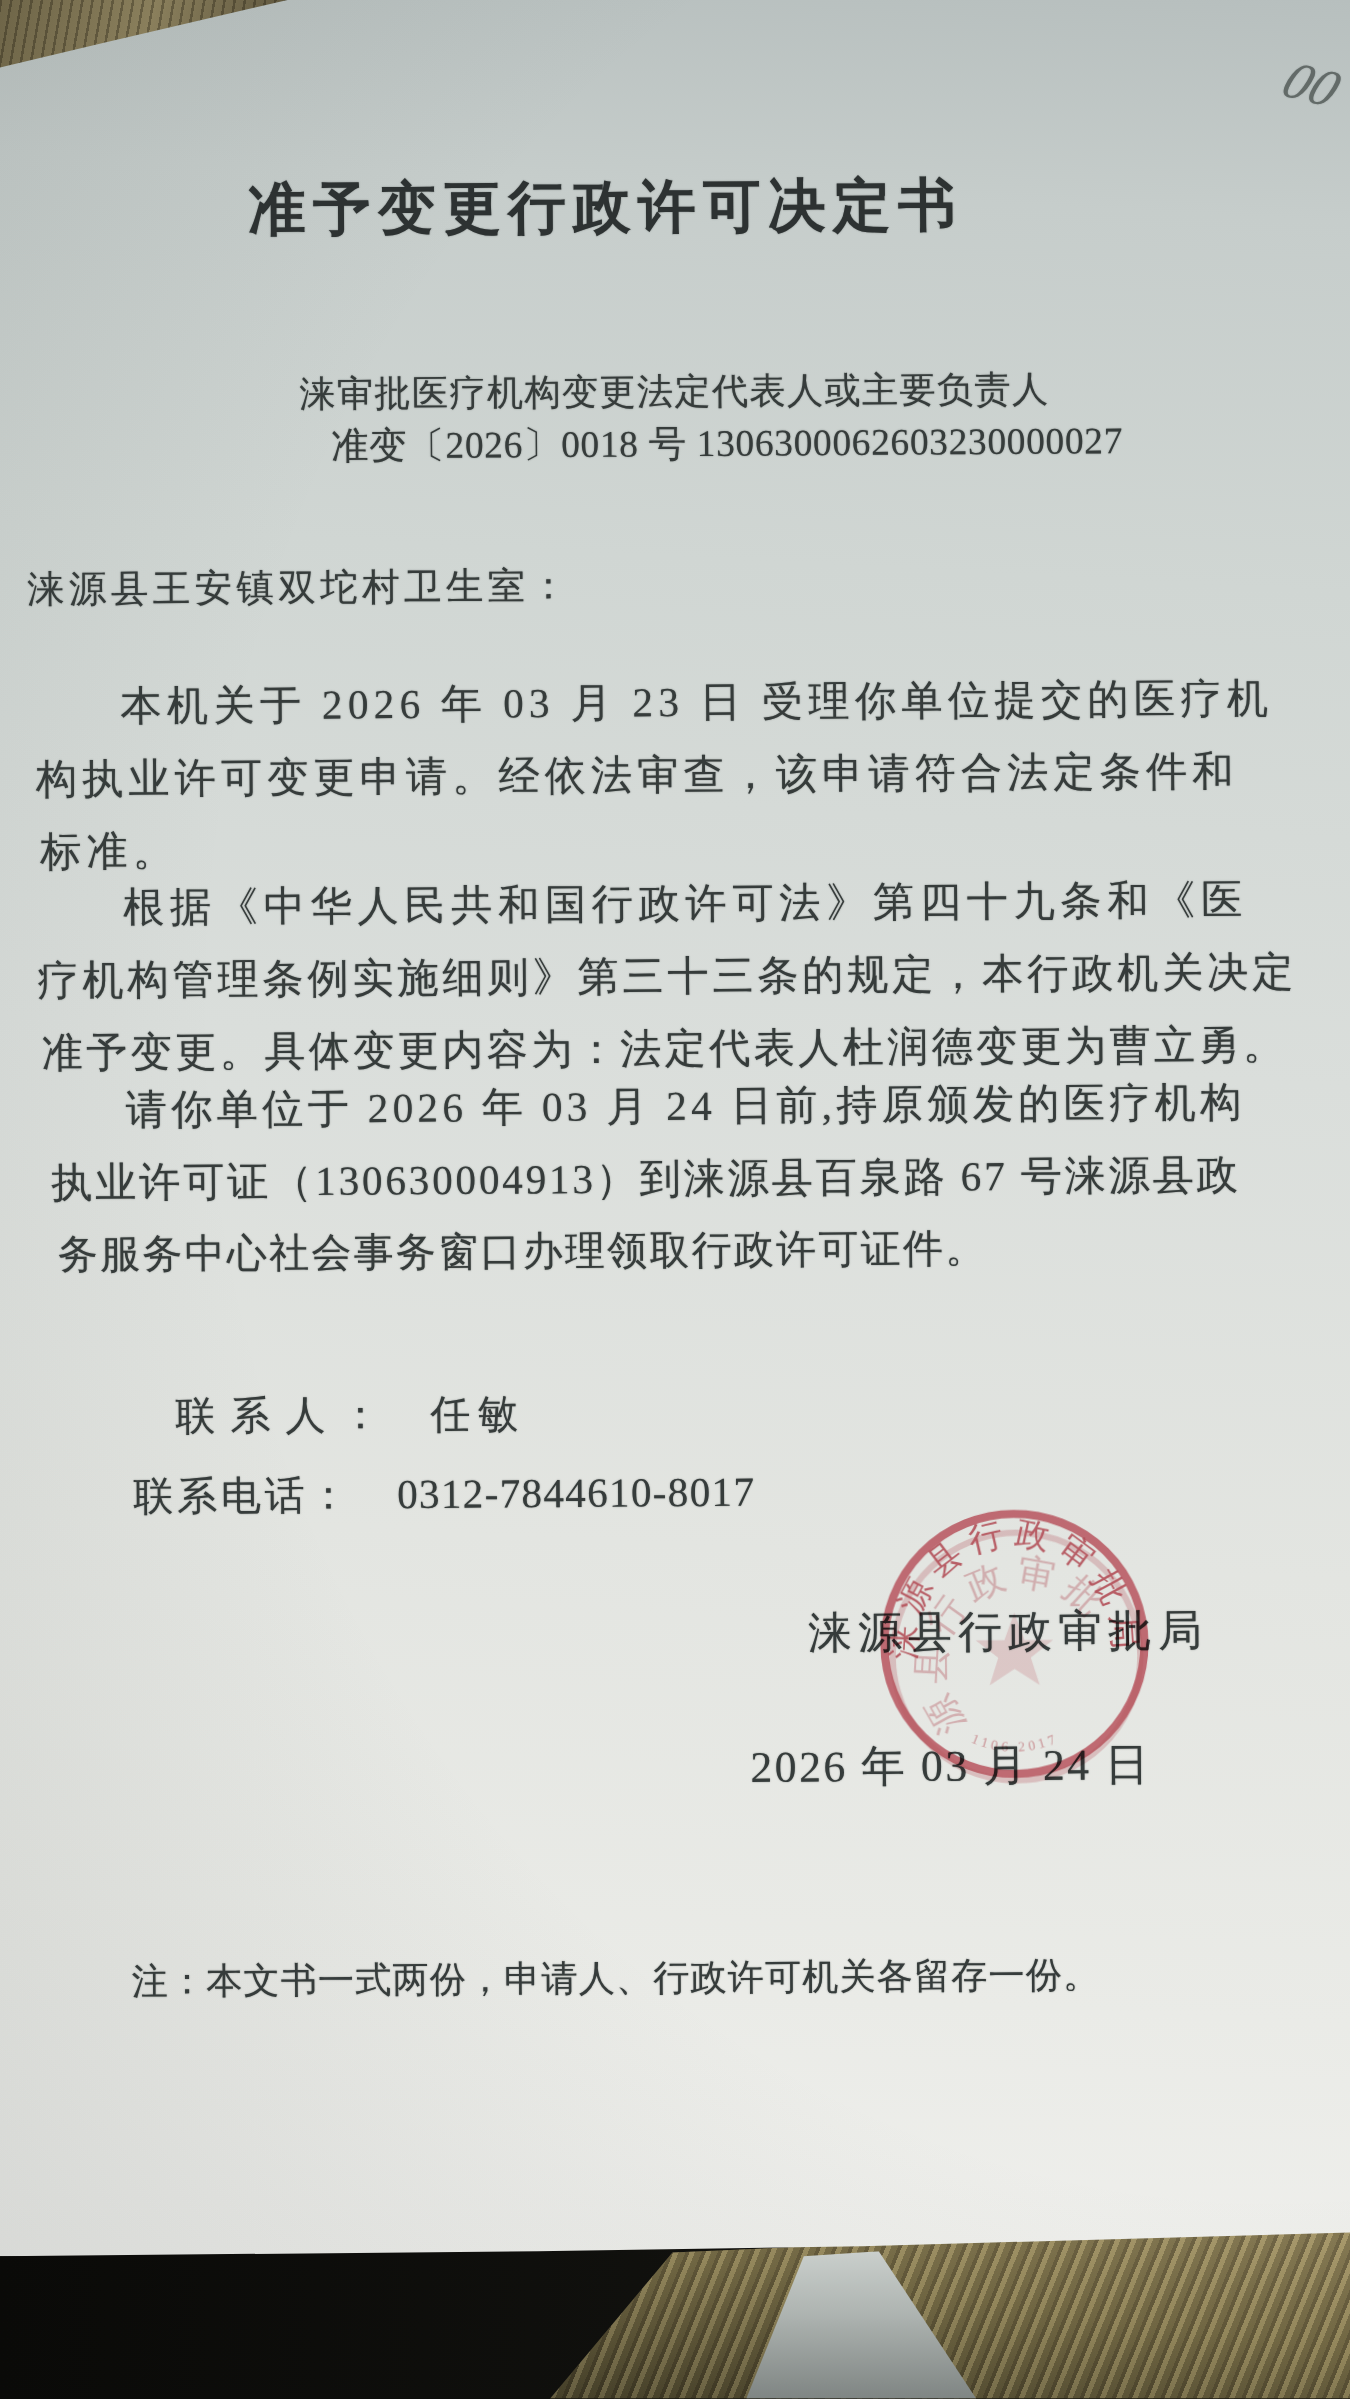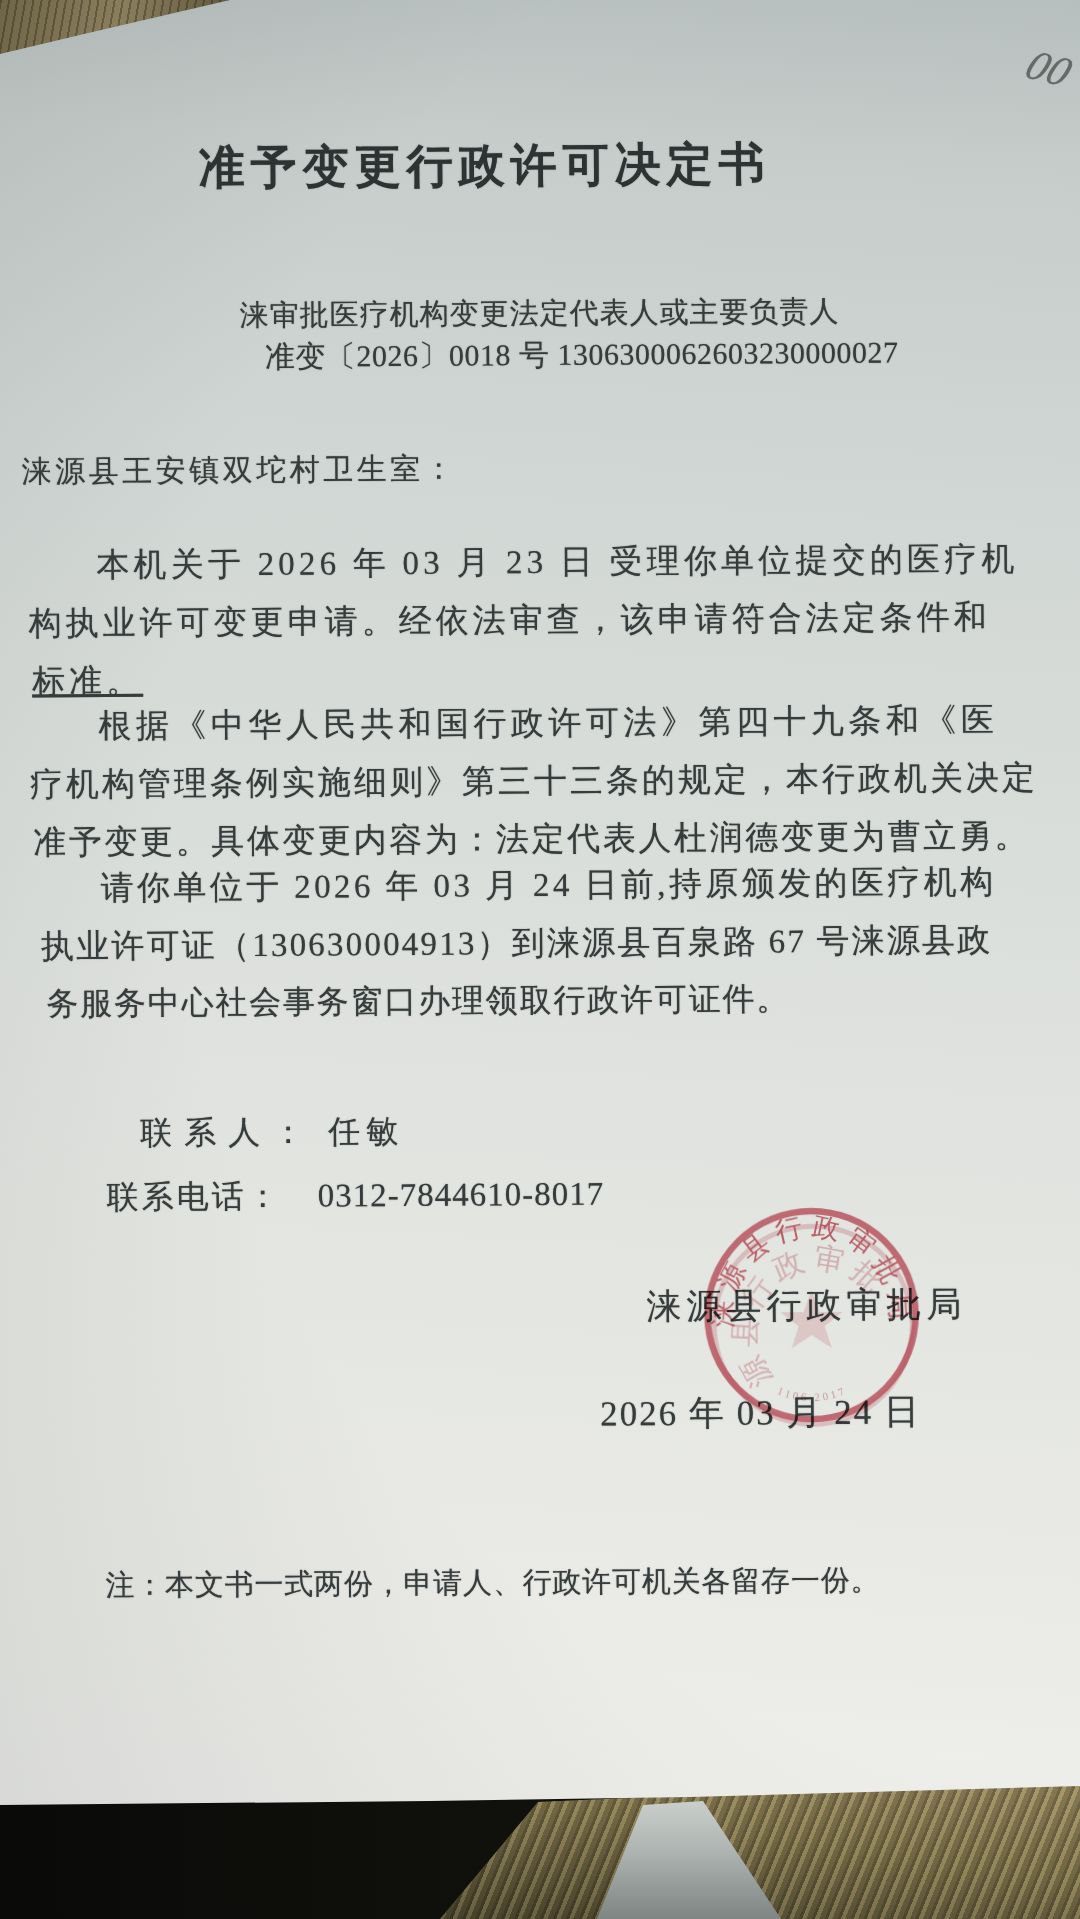--- a/index.html
+++ b/index.html
@@ -61,32 +61,32 @@
 
       <div class="ln title" style="left:203px;top:135px;font-size:46px;letter-spacing:6px;">准予变更行政许可决定书</div>
 
       <div class="ln" style="left:243px;top:294px;font-size:29px;letter-spacing:1px;">涞审批医疗机构变更法定代表人或主要负责人</div>
       <div class="ln" style="left:268px;top:335px;font-size:30px;letter-spacing:0.5px;">准变〔2026〕0018 号 1306300062603230000027</div>
 
       <div class="ln" style="left:24px;top:448px;font-size:30px;letter-spacing:3.5px;">涞源县王安镇双坨村卫生室：</div>
 
       <div class="ln" style="left:98px;top:540px;font-size:33px;letter-spacing:4.2px;">本机关于 2026 年 03 月 23 日 受理你单位提交的医疗机</div>
       <div class="ln" style="left:30px;top:598px;font-size:33px;letter-spacing:4px;">构执业许可变更申请。经依法审查，该申请符合法定条件和</div>
-      <div class="ln" style="left:33px;top:656px;font-size:33px;letter-spacing:4px;text-decoration:underline;">标准。</div>
+      <div class="ln" style="left:33px;top:656px;font-size:33px;letter-spacing:4px;">标准。</div>
 
       <div class="ln" style="left:99px;top:701px;font-size:33px;letter-spacing:4.5px;">根据《中华人民共和国行政许可法》第四十九条和《医</div>
       <div class="ln" style="left:30px;top:759px;font-size:33px;letter-spacing:3px;">疗机构管理条例实施细则》第三十三条的规定，本行政机关决定</div>
       <div class="ln" style="left:33px;top:817px;font-size:33px;letter-spacing:2.6px;">准予变更。具体变更内容为：法定代表人杜润德变更为曹立勇。</div>
 
       <div class="ln" style="left:100px;top:863px;font-size:33px;letter-spacing:3.4px;">请你单位于 2026 年 03 月 24 日前,持原颁发的医疗机构</div>
       <div class="ln" style="left:40px;top:921px;font-size:33px;letter-spacing:2.2px;">执业许可证（130630004913）到涞源县百泉路 67 号涞源县政</div>
       <div class="ln" style="left:45px;top:979px;font-size:32px;letter-spacing:1.8px;">务服务中心社会事务窗口办理领取行政许可证件。</div>
 
       <div class="ln" style="left:138px;top:1109px;font-size:32px;letter-spacing:2px;">
-        <span>联 系 人 ：</span><span style="margin-left:22px;letter-spacing:6px;">任敏</span>
+        <span>联 系 人 ：</span><span style="margin-left:38px;letter-spacing:6px;">任敏</span>
       </div>
       <div class="ln" style="left:104px;top:1173px;font-size:32px;letter-spacing:3px;">
         <span>联系电话：</span><span style="margin-left:36px;letter-spacing:1px;font-size:33px;">0312-7844610-8017</span>
       </div>
 
       <div class="ln" style="left:643px;top:1284px;font-size:35px;letter-spacing:5px;">涞源县行政审批局</div>
       <div class="ln" style="left:596px;top:1391px;font-size:35px;letter-spacing:2px;">2026 年 03 月 24 日</div>
 
       <div class="ln" style="left:100px;top:1563px;font-size:29px;letter-spacing:0.8px;">注：本文书一式两份，申请人、行政许可机关各留存一份。</div>
 

